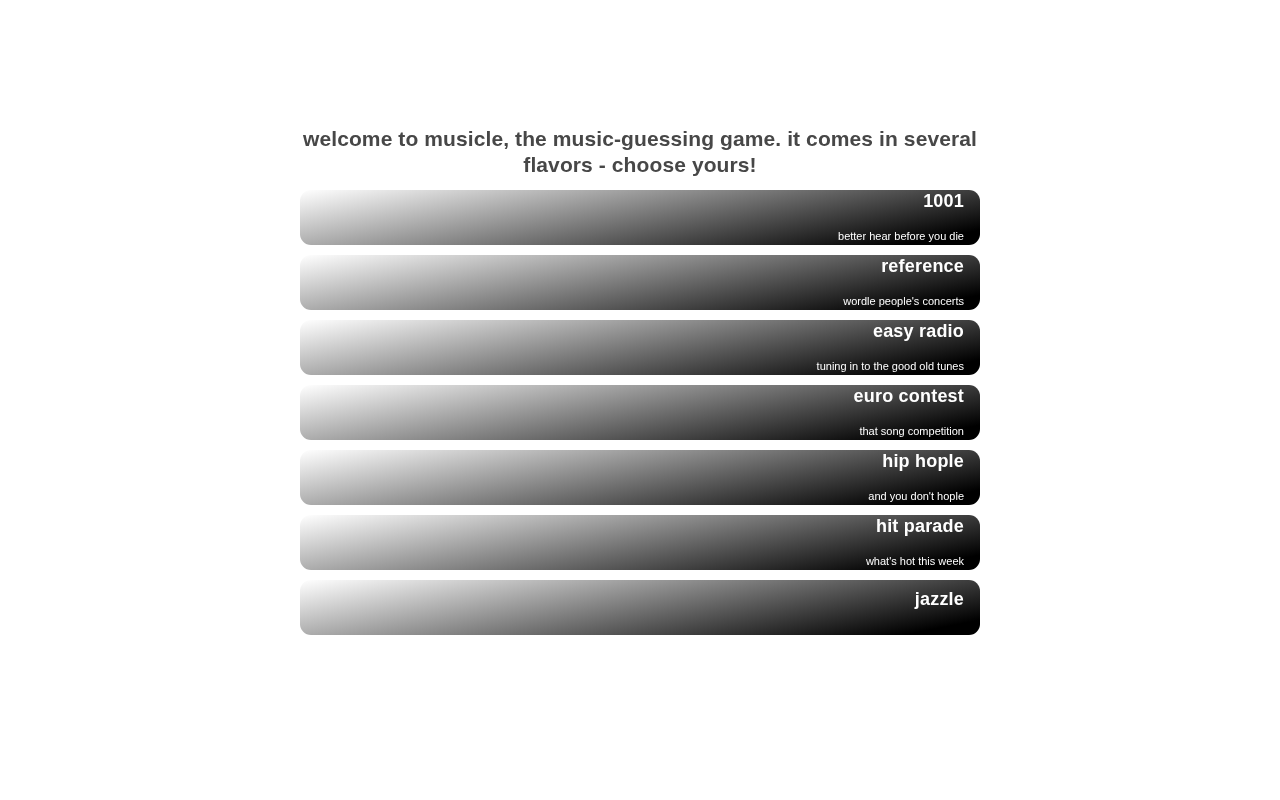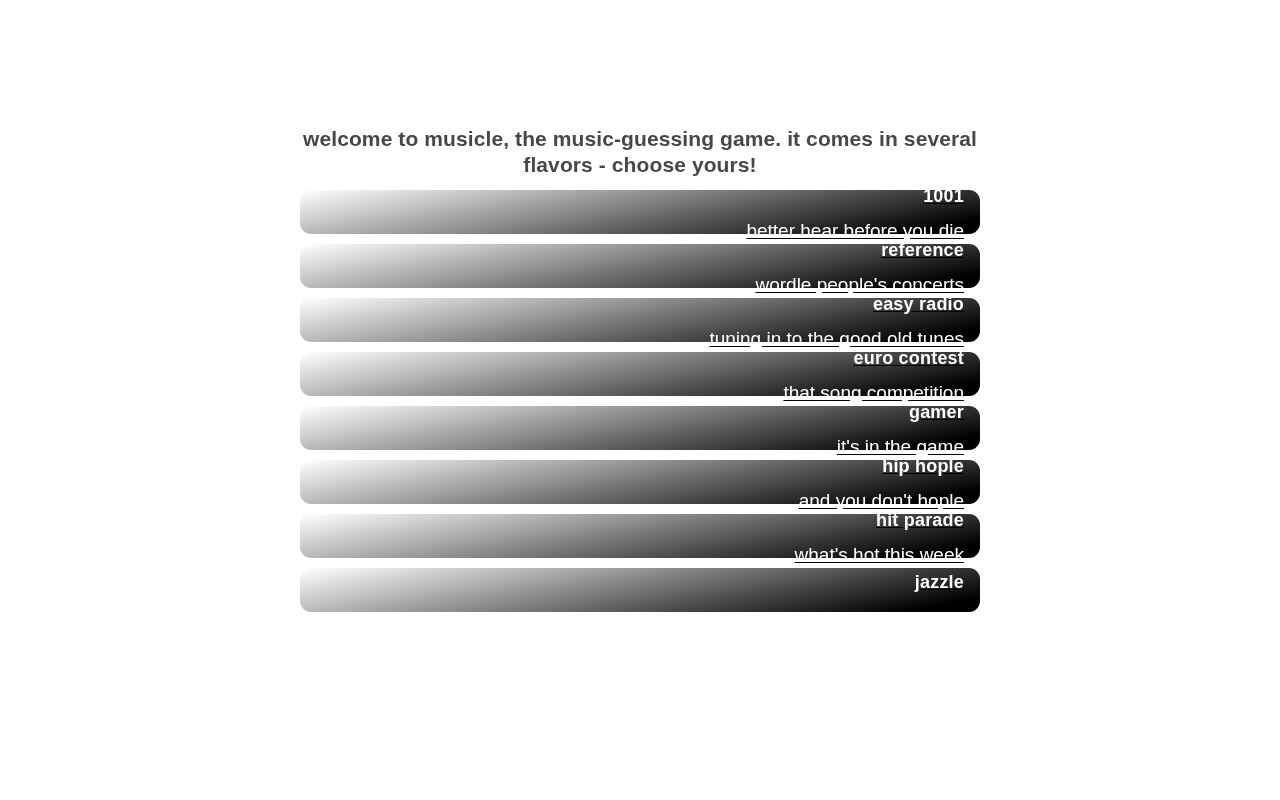--- a/index.html
+++ b/index.html
@@ -30,41 +30,40 @@
   .flavor-list {
     width: 100%;
   }
   .flavor-btn {
     display: flex;
     flex-direction: column;
     align-items: flex-end;
     justify-content: center;
     box-sizing: border-box;
     width: 100%;
-    height: 44px;
+    height: 55px;
     margin: 0 0 10px 0;
     padding: 0 16px;
     border: none;
     border-radius: 11px;
     background: linear-gradient(169deg, #ffffff 0%, #000000 92%);
     cursor: pointer;
     text-align: right;
     font-family: "Liberation Sans", sans-serif;
-    text-decoration: underline;
   }
   .flavor-name {
     color: #ffffff;
     font-size: 18px;
     font-weight: 800;
     line-height: 21px;
     letter-spacing: 0.2px;
   }
   .flavor-tagline {
     color: #ffffff;
-    font-size: 19px;
+    font-size: 11px;
     font-weight: 400;
     line-height: 16px;
     margin-top: 16px;
   }
 </style>
 </head>
 <body>
 
 <div class="page">
 
@@ -86,24 +85,20 @@
     <button class="flavor-btn">
       <span class="flavor-name">easy radio</span>
       <span class="flavor-tagline">tuning in to the good old tunes</span>
     </button>
 
     <button class="flavor-btn">
       <span class="flavor-name">euro contest</span>
       <span class="flavor-tagline">that song competition</span>
     </button>
 
-    <button class="flavor-btn">
-      <span class="flavor-name">gamer</span>
-      <span class="flavor-tagline">it's in the game</span>
-    </button>
 
     <button class="flavor-btn">
       <span class="flavor-name">hip hople</span>
       <span class="flavor-tagline">and you don't hople</span>
     </button>
 
     <button class="flavor-btn">
       <span class="flavor-name">hit parade</span>
       <span class="flavor-tagline">what's hot this week</span>
     </button>

